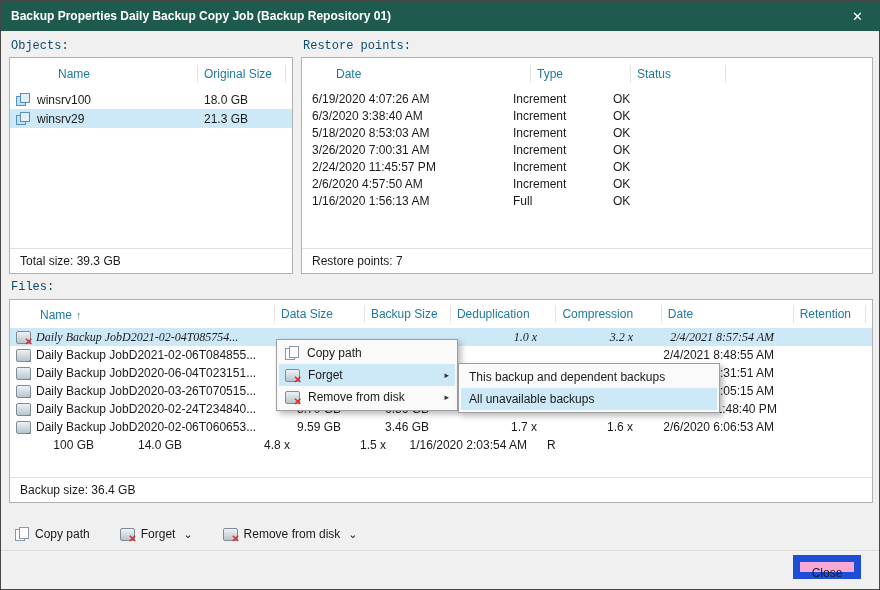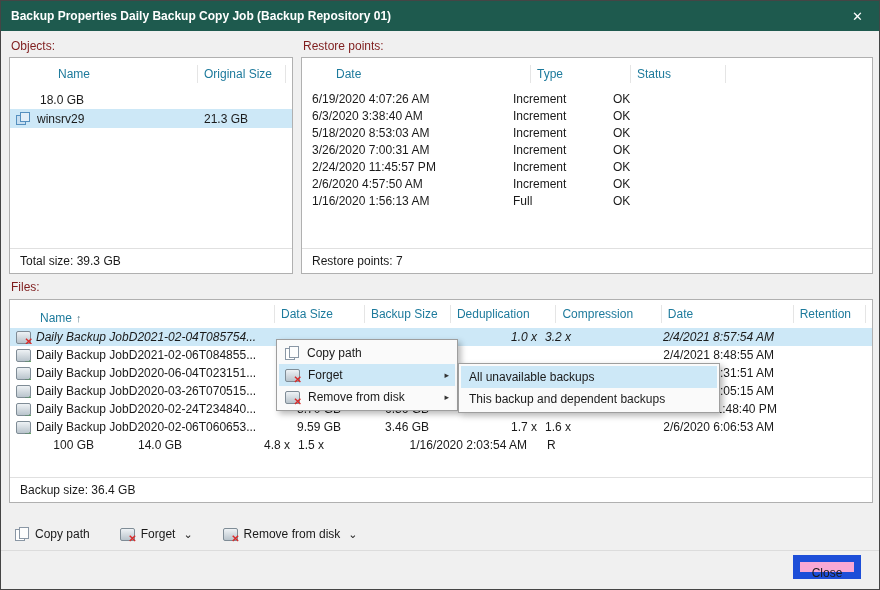--- a/index.html
+++ b/index.html
@@ -27,21 +27,21 @@
     padding: 0 10px;
     font-weight: 700;
   }
   .titlebar .close {
     margin-left: auto;
     font-weight: 400; font-size: 13px;
     padding: 2px 6px;
     cursor: pointer;
   }
   
-  .section-label { position: absolute; color:#7f1d1d; }
+  .section-label { position: absolute; color:#0c4a6e;font-family:Liberation Mono, monospace; }
   .lbl-objects { left:10px; top:38px; }
   .lbl-restore { left:302px; top:38px; }
   .lbl-files   { left:10px; top:279px; }
   
   .panel {
     position: absolute;
     background: #fff;
     border: 1px solid #b0b0b0;
   }
   .objects-panel { left:8px;   top:56px;  width:284px; height:217px; }
@@ -79,25 +79,25 @@
   .rrow { display:flex; align-items:center; height:17px; white-space:nowrap; }
   .rc-date   { width:205px; padding-left:10px; }
   .rc-type   { width:100px; padding-left:6px; }
   .rc-status { width:95px;  padding-left:6px; }
   
   .frow { display:flex; align-items:center; height:18px; white-space:nowrap; }
   .fc-name   { width:247px; display:flex; align-items:center; gap:5px; padding-left:6px; overflow:hidden; }
   .fc-data   { width:92px;  text-align:right; padding-right:8px; }
   .fc-backup { width:88px;  text-align:right; padding-right:8px; }
   .fc-dedup  { width:108px; text-align:right; padding-right:8px; }
-  .fc-comp   { width:108px; padding-right:20px; }
+  .fc-comp   { width:108px; text-align:right; padding-right:20px; }
   .fc-date   { width:135px; text-align:right; padding-right:14px; }
   .fc-ret    { width:74px;  padding-left:6px; }
   .sel  { background: var(--selection, #cde8f7); }
-  .ital { font-style: italic; }
+  .ital { font-style: italic; font-family: Liberation Serif, serif; }
   
   .vmicon { position:relative; width:15px; height:13px; flex:none; }
   .vmicon::before { content:""; position:absolute; left:0; bottom:0; width:8px; height:8px; background:#c7dff1; border:1px solid #5590bf; }
   .vmicon::after  { content:""; position:absolute; right:1px; top:0;  width:8px; height:8px; background:#e3eff8; border:1px solid #5590bf; }
   .ficon { position:relative; width:15px; height:13px; flex:none; }
   .ficon::before {
     content:""; position:absolute; left:0; top:0; width:13px; height:11px;
     background: linear-gradient(#eef2f5, #b9c4cc);
     border:1px solid #7f8c96; border-radius:2px;
   }
@@ -155,20 +155,24 @@
 
   <div class="panel objects-panel">
     <div class="ghead">
       <div class="oc-name pl24">
           <span>Name</span>
         </div>
       <div class="oc-size" style="text-align:left; padding:0 0 0 6px;"><span>Original Size</span></div>
       <div style="flex:1; border-right:none;"></div>
     </div>
     <div class="orow">
+      <div class="oc-name">
+          <span class="vmicon"></span>
+          <span>winsrv100</span>
+        </div>
       <div class="oc-size">18.0 GB</div>
     </div>
     <div class="orow sel">
       <div class="oc-name">
           <span class="vmicon"></span>
           <span>winsrv29</span>
         </div>
       <div class="oc-size">21.3 GB</div>
     </div>
     <div class="pfooter">
@@ -218,21 +222,21 @@
       <div class="rc-type">Full</div>
       <div class="rc-status">OK</div>
     </div>
     <div class="pfooter">
       <span>Restore points: 7</span>
     </div>
   </div>
 
   <div class="panel files-panel">
     <div class="ghead">
-      <div class="fc-name" style="display:block; line-height:26px;"><span>Name</span><span class="sort">↑</span></div>
+      <div class="fc-name" style="display:block; line-height:20px;"><span>Name</span><span class="sort">↑</span></div>
       <div class="fc-data"><span>Data Size</span></div>
       <div class="fc-backup"><span>Backup Size</span></div>
       <div class="fc-dedup"><span>Deduplication</span></div>
       <div class="fc-comp"><span>Compression</span></div>
       <div class="fc-date"><span>Date</span></div>
       <div class="fc-ret"><span>Retention</span></div>
       <div style="flex:1; border-right:none;"></div>
     </div>
 
     <div class="frow sel ital">
@@ -332,25 +336,25 @@
       <span class="arrow">▸</span>
     </div>
     <div class="mi">
       <span class="ficon i-x"></span>
       <span>Remove from disk</span>
       <span class="arrow">▸</span>
     </div>
   </div>
 
   <div class="smenu">
+    <div class="mi">
+      <span>This backup and dependent backups</span>
+    </div>
     <div class="mi hl">
       <span>All unavailable backups</span>
-    </div>
-    <div class="mi">
-      <span>This backup and dependent backups</span>
     </div>
   </div>
 
   <div class="toolbar">
     <div class="tbtn">
       <span class="copyicon"></span>
       <span>Copy path</span>
     </div>
     <div class="tbtn">
       <span class="ficon i-x"></span>

